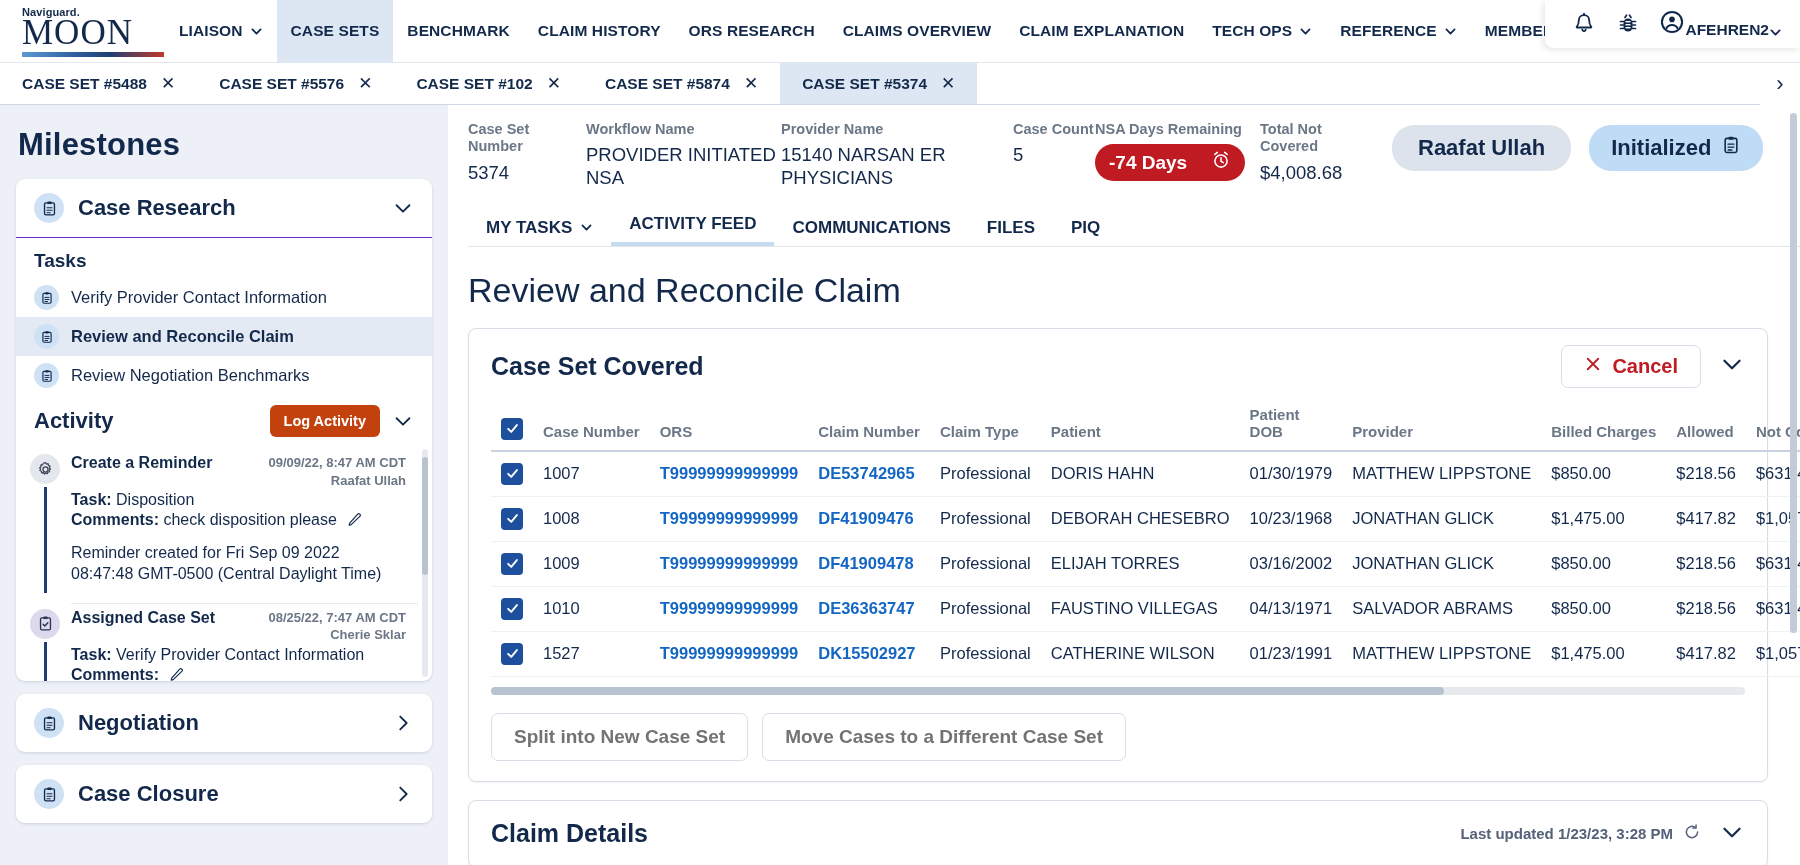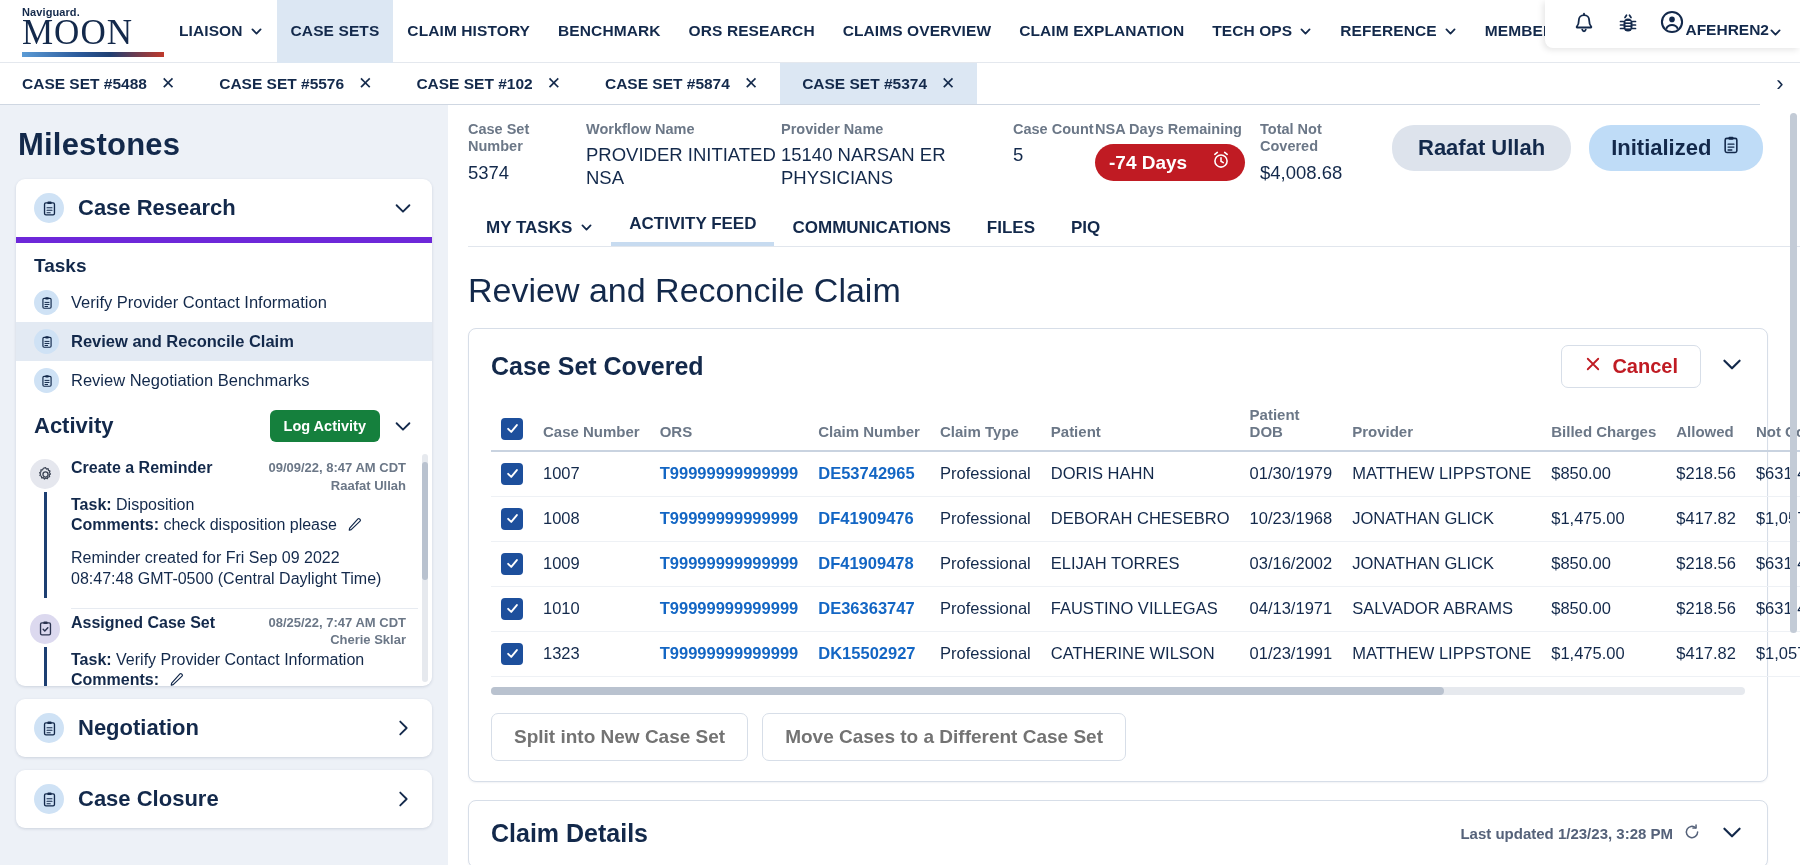--- a/index.html
+++ b/index.html
@@ -81,35 +81,35 @@
   .chev { width: 22px; height: 22px; }
 
   .roundicon {
     width: 30px; height: 30px; border-radius: 50%;
     background:#cfe2f5; display:flex; align-items:center; justify-content:center; flex:none;
   }
   .roundicon.sm { width: 25px; height: 25px; }
   .roundicon.gear { background:#e5e7ee; }
   .roundicon.check { background:#dcd9ef; }
 
-  .card-body { border-top: 6px solid #6d28d9; }
+  .card-body { border-top: 1px solid #6d28d9; }
   .sec-title { font-size: 19px; font-weight:700; padding: 12px 18px 6px 18px; }
 
   .task {
     display:flex; align-items:center; gap: 12px; padding: 7px 18px; cursor:pointer;
     font-size: 16.5px; color:#13294b;
   }
   .task.selected { background:#e3eaf3; font-weight:700; }
 
   .activity-head {
     display:flex; align-items:center; gap: 12px; padding: 10px 18px 12px 18px;
   }
   .activity-head .title { font-size: 22px; font-weight:700; flex:1; }
   .logbtn {
-    background:#15803d; color:#fff; font-size: 14.5px; font-weight:700;
+    background:#c2410c; color:#fff; font-size: 14.5px; font-weight:700;
     border:none; border-radius: 6px; padding: 8px 14px; cursor:pointer;
     font-family:"Liberation Sans", sans-serif;
   }
 
   .feed { position:relative; max-height: 232px; overflow:hidden; padding-bottom: 6px; }
   .feed-scroll {
     position:absolute; right:4px; top:8px; width:6px; height:118px;
     background:#b9c2cf; border-radius: 3px;
   }
   .feed-track { position:absolute; right:4px; top:0; bottom:4px; width:6px; background:#e6e9ee; border-radius:3px; }
@@ -224,24 +224,24 @@
         <span class="caret">
             <svg width="13" height="13" viewBox="0 0 16 16">
               <path d="M3 5.5 L8 10.5 L13 5.5" fill="none" stroke="#13294b" stroke-width="2.2" stroke-linecap="round" stroke-linejoin="round"></path>
             </svg>
           </span>
       </div>
       <div class="navitem active">
         <span>CASE SETS</span>
       </div>
       <div class="navitem">
+        <span>BENCHMARK</span>
+      </div>
+      <div class="navitem">
         <span>CLAIM HISTORY</span>
-      </div>
-      <div class="navitem">
-        <span>BENCHMARK</span>
       </div>
       <div class="navitem">
         <span>ORS RESEARCH</span>
       </div>
       <div class="navitem">
         <span>CLAIMS OVERVIEW</span>
       </div>
       <div class="navitem">
         <span>CLAIM EXPLANATION</span>
       </div>
@@ -687,21 +687,21 @@
                 <td>$631.44</td>
               </tr>
               <tr>
                 <td>
                     <span class="cbx">
                       <svg width="15" height="15" viewBox="0 0 24 24">
                         <path d="M5 12.5 L10 17.5 L19 6.5" fill="none" stroke="#fff" stroke-width="3" stroke-linecap="round" stroke-linejoin="round"></path>
                       </svg>
                     </span>
                   </td>
-                <td>1323</td>
+                <td>1527</td>
                 <td class="link">T99999999999999</td>
                 <td class="link2">DK15502927</td>
                 <td>Professional</td>
                 <td>CATHERINE WILSON</td>
                 <td>01/23/1991</td>
                 <td>MATTHEW LIPPSTONE</td>
                 <td>$1,475.00</td>
                 <td>$417.82</td>
                 <td>$1,057.18</td>
               </tr>

